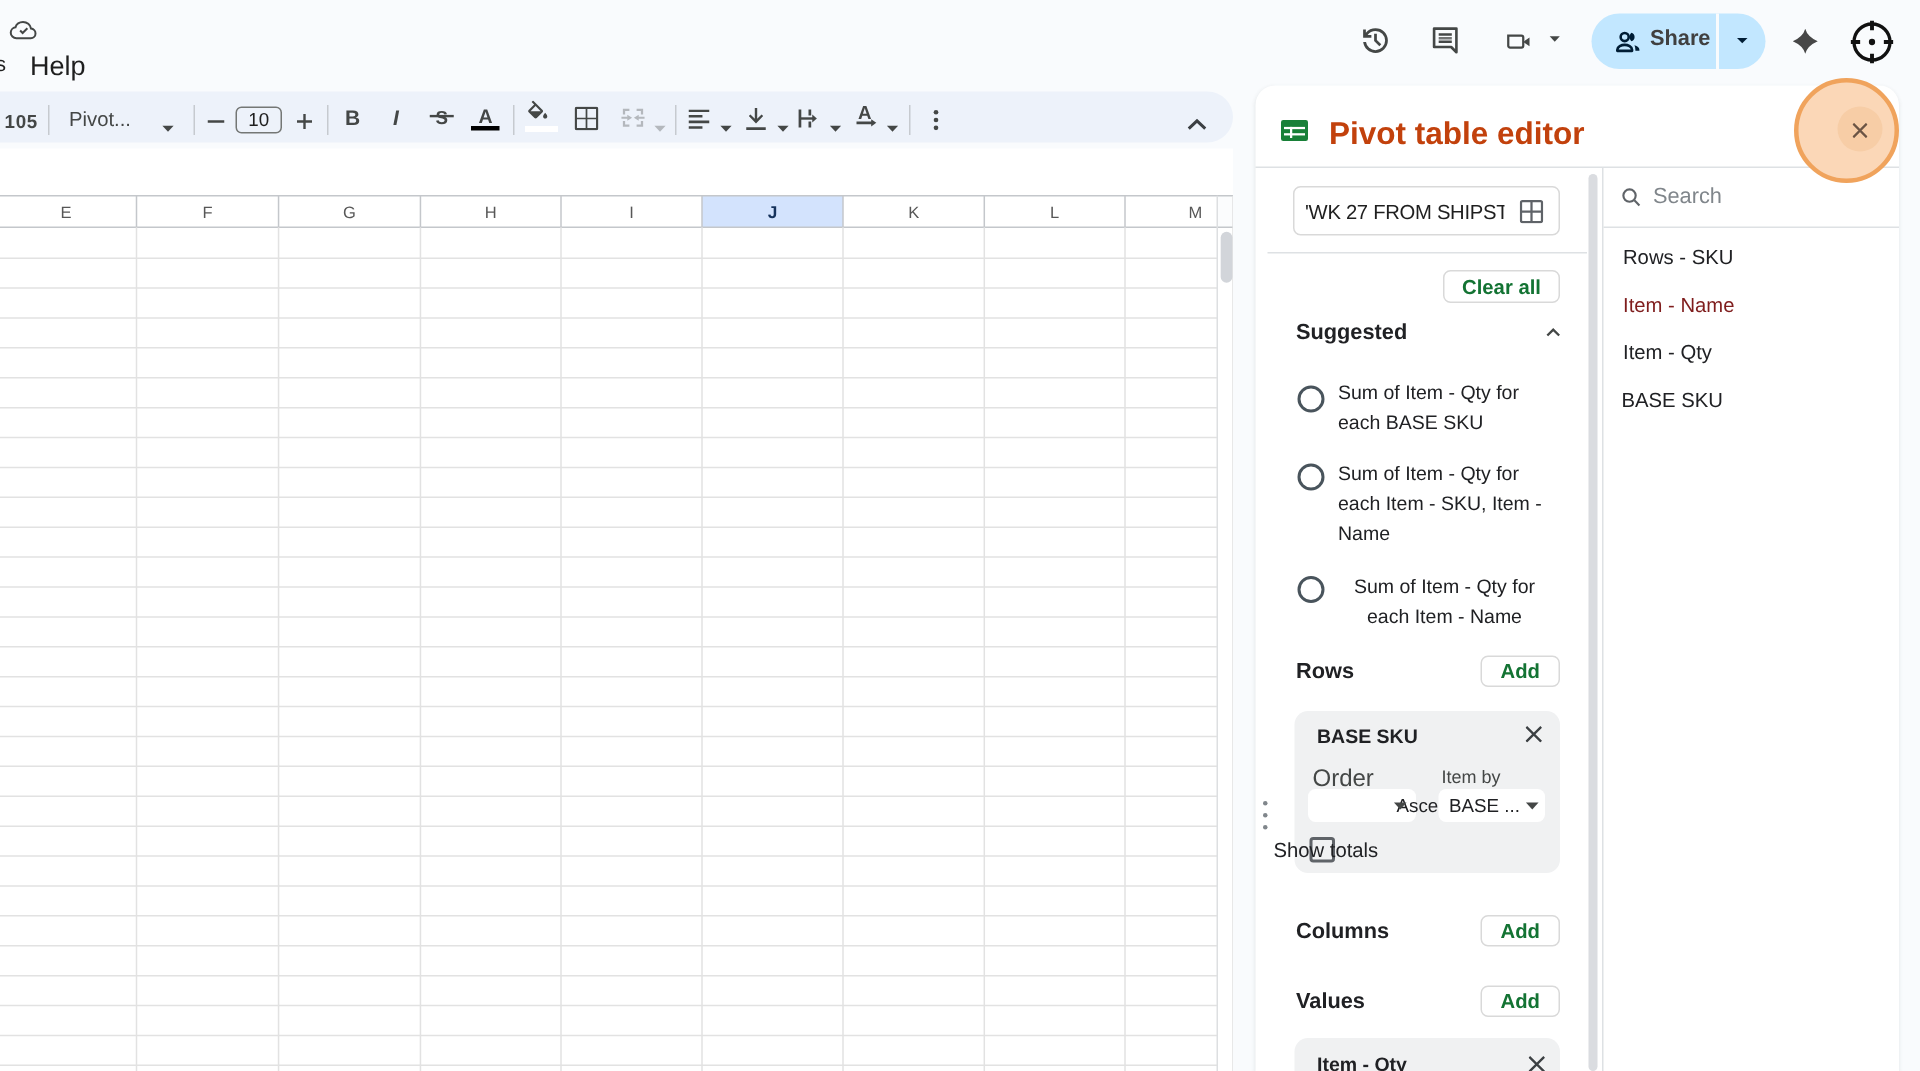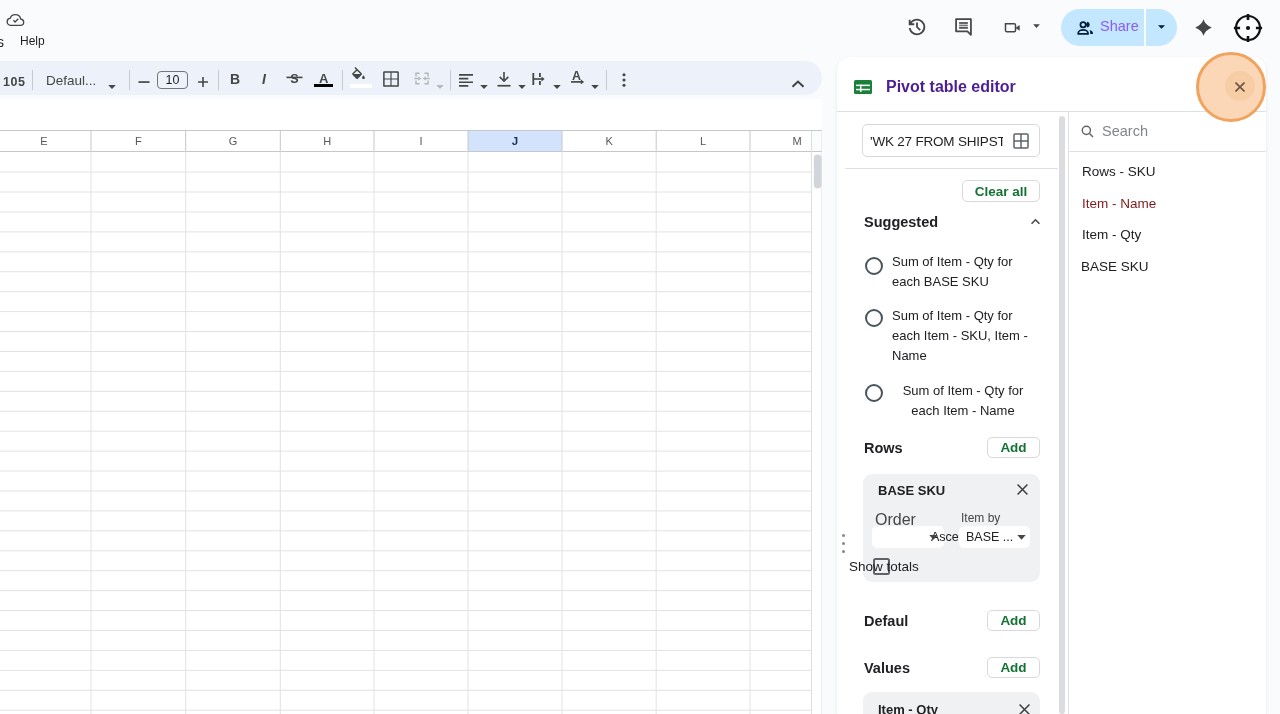--- a/index.html
+++ b/index.html
@@ -11,21 +11,21 @@
 <body>
 
 <div class="abs" style="left:0;top:0;width:1280px;height:99px;background:#f9fbfd;"></div>
 
 <svg class="abs" style="left:5px;top:10px;" width="21" height="20" viewBox="0 0 24 24" fill="none" stroke="#444746" stroke-width="1.6">
   <path d="M6.5 18.5c-2.5 0-4.5-2-4.5-4.4 0-2.2 1.7-4 3.8-4.3C6.4 7.3 8.9 5.5 11.8 5.5c3.2 0 5.9 2.3 6.4 5.3 2 .2 3.6 1.9 3.6 3.9 0 2.1-1.7 3.8-3.8 3.8z"></path>
   <path d="M9.5 12.4l2 2 3.8-3.8" stroke-width="1.6"></path>
 </svg>
 
 <div class="abs" style="left:-3px;top:34px;font-size:14px;color:#1f1f1f;">s</div>
-<div class="abs" style="left:20px;top:34px;font-size:12px;color:#1f1f1f;">Help</div>
+<div class="abs" style="left:20px;top:34px;font-size:18px;color:#1f1f1f;">Help</div>
 
 <svg class="abs" style="left:906px;top:16px;" width="22" height="22" viewBox="0 0 24 24" fill="#444746">
   <path d="M12 21q-3.45 0-6.012-2.287Q3.425 16.425 3.05 13H5.1q.35 2.6 2.313 4.3Q9.375 19 12 19q2.925 0 4.962-2.037Q19 14.925 19 12t-2.038-4.963Q14.925 5 12 5q-1.725 0-3.225.8T6.25 8H9v2H3V4h2v2.35q1.275-1.6 3.113-2.475Q9.95 3 12 3q1.875 0 3.513.712 1.637.713 2.85 1.925 1.212 1.213 1.925 2.85Q21 10.125 21 12t-.712 3.512q-.713 1.638-1.925 2.851-1.213 1.212-2.85 1.925Q13.875 21 12 21Zm2.8-4.8L11 12.4V7h2v4.6l3.2 3.2Z"></path>
 </svg>
 <svg class="abs" style="left:953px;top:16px;" width="21" height="21" viewBox="0 0 24 24" fill="none" stroke="#444746" stroke-width="2">
   <path d="M3.5 3.5h17v18l-4-4h-13z" stroke-linejoin="round"></path>
   <path d="M7 8h10" stroke-width="1.9"></path>
   <path d="M7 10.8h10" stroke-width="1.9" opacity="0.75"></path>
   <path d="M7 13.6h10" stroke-width="1.9"></path>
 </svg>
@@ -38,40 +38,40 @@
   </svg>
 
 <div class="abs" style="left:1061px;top:9px;width:116px;height:37px;background:#c2e7ff;border-radius:19px;"></div>
 <div class="abs" style="left:1144px;top:9px;width:1.5px;height:37px;background:#f9fbfd;"></div>
 <svg class="abs" style="left:1076px;top:19px;" width="19" height="19" viewBox="0 0 24 24" fill="none" stroke="#001d35">
   <circle cx="9" cy="7.2" r="3.4" stroke-width="2.2"></circle>
   <path d="M2.8 18.8v-0.9c0-2.6 3.4-4.1 6.2-4.1s6.2 1.5 6.2 4.1v0.9z" stroke-width="2.2" stroke-linejoin="round"></path>
   <path d="M14.5 3.6a3.7 3.7 0 0 1 0 7.2a5.2 5.2 0 0 1 0-7.2z" fill="#001d35" stroke="none"></path>
   <path d="M17.2 14c2.5.7 4.2 2.1 4.2 3.9v0.9h-3.4v-0.9c0-1.6-.3-2.9-.8-3.9z" fill="#001d35" stroke="none"></path>
 </svg>
-<div class="abs" style="left:1100px;top:18px;width:40px;font-size:14.5px;font-weight:400;color:#8b5cf6;">Share</div>
+<div class="abs" style="left:1100px;top:18px;width:40px;font-size:14.5px;font-weight:700;color:#404040;">Share</div>
 <svg class="abs" style="left:1156px;top:24px;" width="11" height="7" viewBox="0 0 12 8">
     <path d="M2 1.5l4 4 4-4z" fill="#001d35"></path>
   </svg>
 
 <svg class="abs" style="left:1194px;top:18px;" width="19" height="19" viewBox="0 0 24 24" fill="#474747">
   <path d="M12 1.5 Q13.8 8.2 22.5 12 Q13.8 15.8 12 22.5 Q10.2 15.8 1.5 12 Q10.2 8.2 12 1.5 Z"></path>
 </svg>
 
 <svg class="abs" style="left:1232.5px;top:12.5px;" width="30" height="30" viewBox="0 0 30 30" fill="none" stroke="#111111">
   <circle cx="15" cy="15" r="12" stroke-width="2.2"></circle>
   <path d="M15 0.9v6.2M15 22.9v6.2M0.9 15h6.2M22.9 15h6.2" stroke-width="2.6"></path>
   <circle cx="15" cy="15" r="2.1" fill="#111" stroke="none"></circle>
 </svg>
 
 <div class="abs" style="left:-24px;top:60.5px;width:846px;height:34.5px;background:#edf2fa;border-radius:17px;"></div>
 <div id="toolbar" class="abs" style="left:0;top:61px;width:822px;height:38px;color:#444746;">
     <div style="position: absolute; left: 3px; top: 11px;"><span style="font-size:12.5px;font-weight:600;color:#444746;letter-spacing:0.5px;">105</span></div>
     <div style="position: absolute; width: 1px; height: 20px; background: rgb(198, 202, 207); top: 9px; left: 31.5px;"></div>
-    <div style="position: absolute; left: 46px; top: 10px;"><span style="font-size:13.5px;color:#444746;">Defaul...</span></div>
+    <div style="position: absolute; left: 46px; top: 10px;"><span style="font-size:13.5px;color:#444746;">Pivot...</span></div>
     <div style="position: absolute; left: 107px; top: 15px;"><svg width="10" height="6" viewBox="0 0 12 8">
         <path d="M1 1.2l5 5.3 5-5.3z" fill="#444746"></path>
       </svg></div>
     <div style="position: absolute; width: 1px; height: 20px; background: rgb(198, 202, 207); top: 9px; left: 129px;"></div>
     <div style="position: absolute; left: 138px; top: 13px;"><svg width="12" height="12" viewBox="0 0 12 12">
         <path d="M0.5 5.2h11v1.7H0.5z" fill="#444746"></path>
       </svg></div>
     <div style="position: absolute; left: 157px; top: 10px;">
       <div style="width:31px;height:18px;border:1px solid #747775;border-radius:4px;text-align:center;font-size:12.5px;color:#1f1f1f;line-height:17px;">10</div>
     </div>
@@ -217,21 +217,21 @@
   </svg>
 
 <div class="abs" style="left:837px;top:57px;width:429px;height:657px;background:#ffffff;border-radius:13px 13px 0 0;box-shadow:0 1px 3px rgba(60,64,67,0.12);"></div>
 
 <svg class="abs" style="left:854px;top:80px;" width="18" height="14" viewBox="0 0 18 14">
   <rect x="0" y="0" width="18" height="14" rx="1.5" fill="#188038"></rect>
   <rect x="2" y="4.6" width="14" height="1.5" fill="#fff"></rect>
   <rect x="2" y="8.8" width="14" height="1.5" fill="#fff"></rect>
   <rect x="6" y="4.6" width="1.5" height="7.4" fill="#fff"></rect>
 </svg>
-<div class="abs" style="left:886px;top:78px;font-size:16px;font-weight:600;color:#4c1d95;">Pivot table editor</div>
+<div class="abs" style="left:886px;top:78px;font-size:21px;font-weight:600;color:#c2410c;">Pivot table editor</div>
 <div class="abs" style="left:837px;top:111px;width:429px;height:1px;background:#dee1e4;"></div>
 
 <div class="abs" style="left:1196px;top:51.5px;width:70px;height:70px;border-radius:50%;background:#fbd7b7;border:3px solid #f0a35c;"></div>
 <div class="abs" style="left:1225px;top:71px;width:30px;height:30px;border-radius:50%;background:#f7cda6;"></div>
 <svg class="abs" style="left:1235px;top:81.5px;" width="10" height="10" viewBox="0 0 10 10" stroke="#6b5444" stroke-width="1.6">
     <path d="M0.5 0.5l9 9M9.5 0.5l-9 9"></path>
   </svg>
 
 <div class="abs" style="left:841.5px;top:534px;width:3px;height:3px;border-radius:50%;background:#80868b;"></div>
 <div class="abs" style="left:841.5px;top:542px;width:3px;height:3px;border-radius:50%;background:#80868b;"></div>
@@ -278,21 +278,21 @@
     <path d="M1.2 1.2l4.8 5.3 4.8-5.3z" fill="#444746"></path>
   </svg>
 <div class="abs" style="left:959px;top:526px;width:71px;height:22px;background:#fff;border-radius:5px;"></div>
 <div class="abs" style="left:966px;top:530px;font-size:12.5px;color:#202124;">BASE ...</div>
 <svg class="abs" style="left:1016px;top:534px;" width="11" height="7" viewBox="0 0 12 8">
     <path d="M1.2 1.2l4.8 5.3 4.8-5.3z" fill="#444746"></path>
   </svg>
 <div class="abs" style="left:873px;top:558px;width:17px;height:17px;border:2px solid #5f6368;border-radius:2.5px;"></div>
 <div class="abs" style="left:849px;top:559px;font-size:13.5px;color:#202124;">Show totals</div>
 
-<div class="abs" style="left:864px;top:613px;font-size:14.5px;font-weight:600;color:#202124;">Defaul</div>
+<div class="abs" style="left:864px;top:613px;font-size:14.5px;font-weight:600;color:#202124;">Columns</div>
 <div class="abs" style="left:987px;top:610px;width:53px;height:21px;border:1px solid #d9d9d9;border-radius:5px;background:#fff;"></div>
 <div class="abs" style="left:987px;top:613px;width:53px;text-align:center;font-size:13.5px;font-weight:600;color:#137333;">Add</div>
 
 <div class="abs" style="left:864px;top:660px;font-size:14.5px;font-weight:600;color:#202124;">Values</div>
 <div class="abs" style="left:987px;top:657px;width:53px;height:21px;border:1px solid #d9d9d9;border-radius:5px;background:#fff;"></div>
 <div class="abs" style="left:987px;top:660px;width:53px;text-align:center;font-size:13.5px;font-weight:600;color:#137333;">Add</div>
 
 <div class="abs" style="left:863px;top:692px;width:177px;height:22px;background:#f0f1f2;border-radius:9px 9px 0 0;"></div>
 <div class="abs" style="left:878px;top:702px;font-size:13px;font-weight:700;color:#202124;">Item - Qty</div>
 <svg class="abs" style="left:1019px;top:704px;" width="11" height="11" viewBox="0 0 10 10" stroke="#3c4043" stroke-width="1.4">

